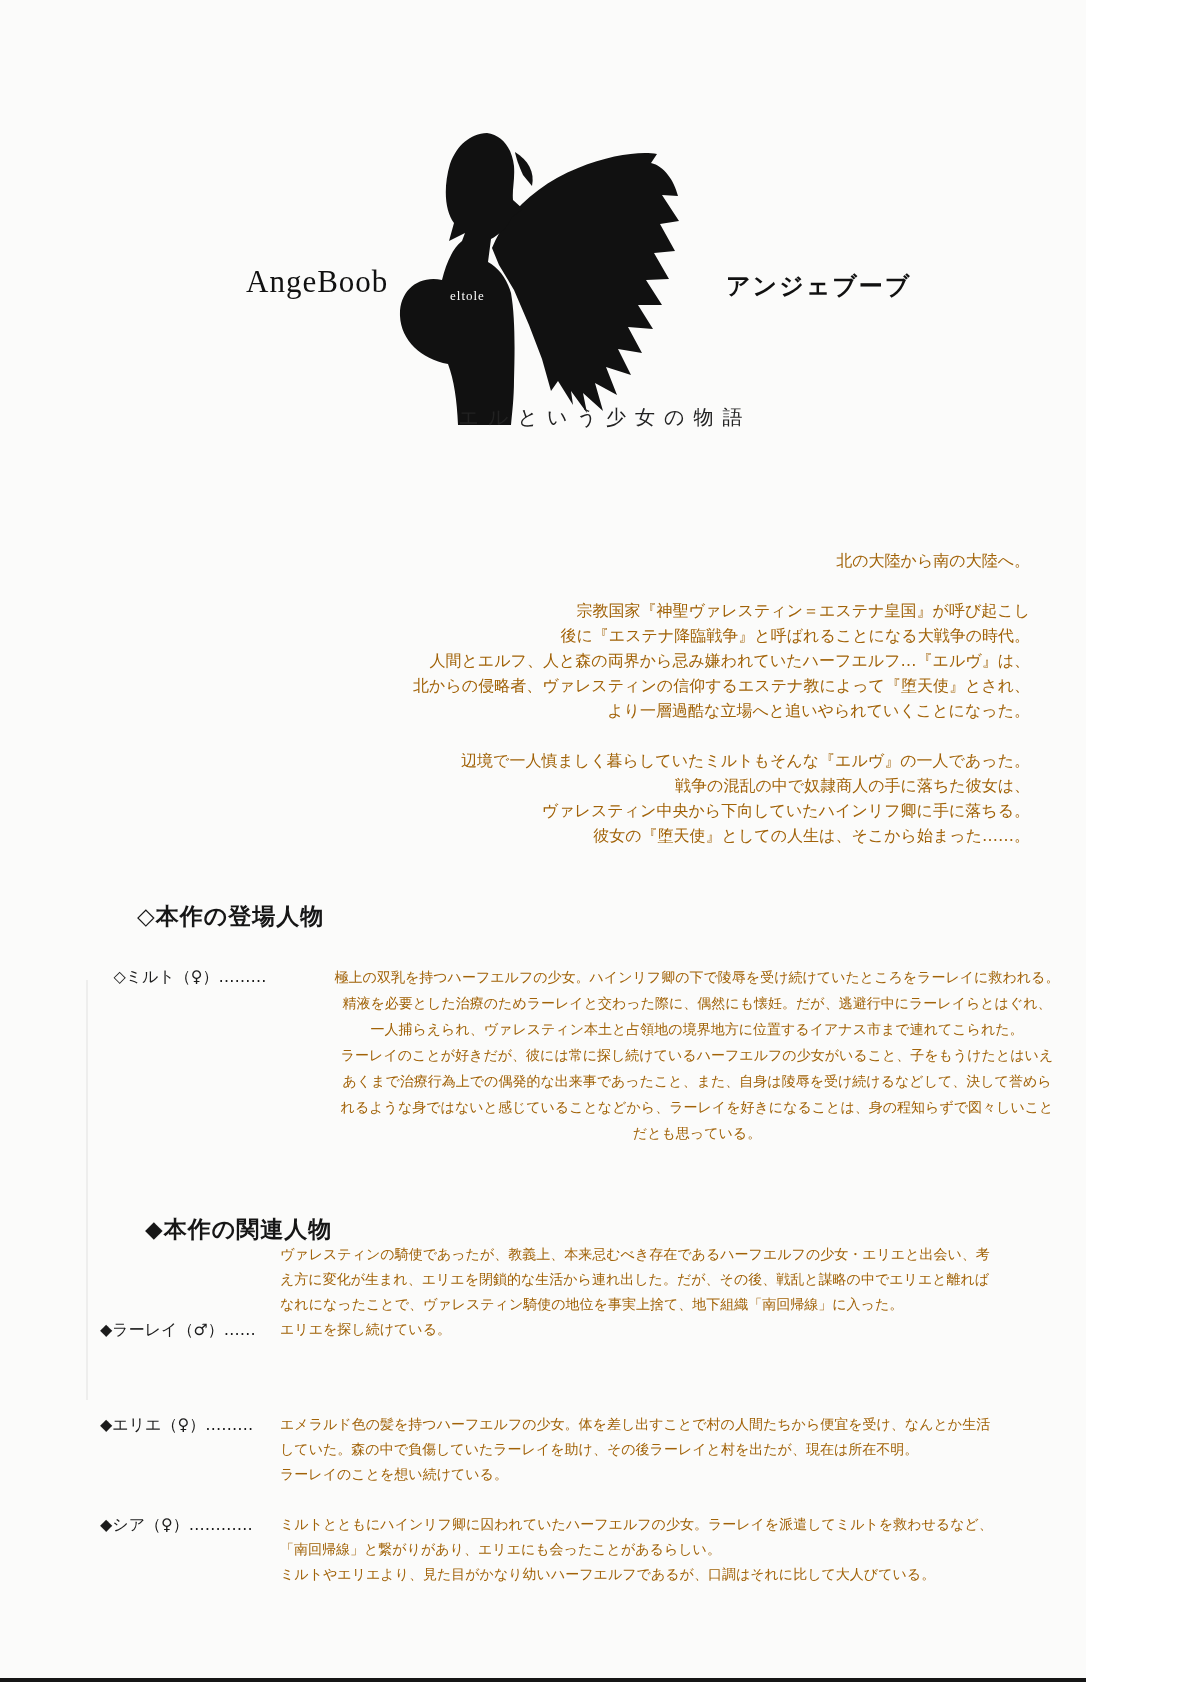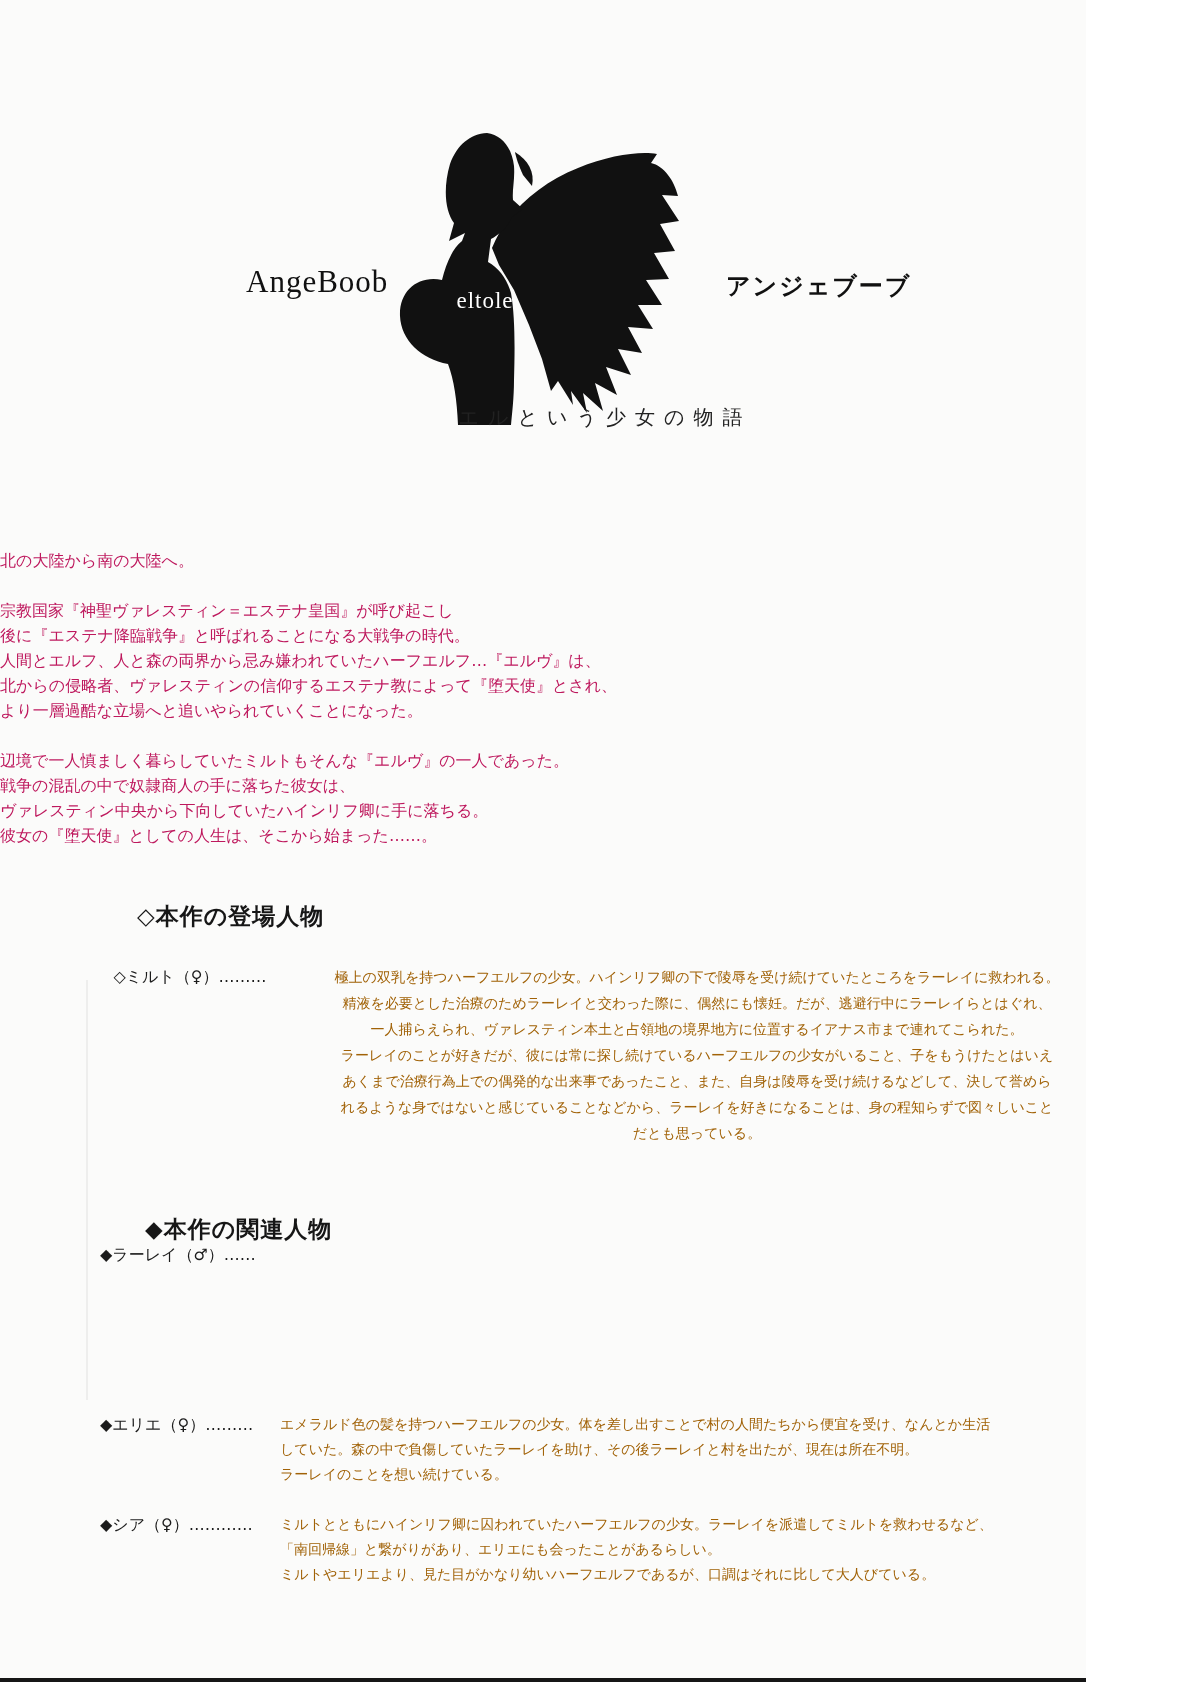--- a/index.html
+++ b/index.html
@@ -12,36 +12,36 @@
     overflow:hidden;
   }
   .title-latin{
     position:absolute;left:246px;top:264px;
     font-family:"Liberation Serif","DejaVu Serif",serif;
     font-size:31px;letter-spacing:1px;color:#111;
   }
   .silhouette{position:absolute;left:390px;top:128px;width:370px;height:302px;}
   .logo-text{
     position:absolute;left:450px;top:288px;width:70px;
-    text-align:center;
+    text-align:left;
     font-family:"Liberation Serif","DejaVu Serif",serif;
-    font-size:23px;letter-spacing:1px;color:#ffffff;z-index:2;
+    font-size:13px;letter-spacing:1px;color:#ffffff;z-index:2;
   }
   .title-katakana{
     position:absolute;left:726px;top:270px;
     font-size:24px;font-weight:bold;letter-spacing:2px;color:#111;
   }
   .subtitle{
     position:absolute;left:0;top:404px;width:1210px;
     text-align:center;font-size:20px;letter-spacing:9px;color:#222;
   }
   .synopsis{
     position:absolute;left:0;top:548px;width:1030px;
-    text-align:left;font-size:16px;line-height:25px;
-    white-space:pre-line;color:#be185d;
+    text-align:right;font-size:16px;line-height:25px;
+    white-space:pre-line;color:#a16207;
   }
   .section-heading{
     position:absolute;left:137px;
     font-size:23px;font-weight:bold;color:#161616;letter-spacing:1px;
   }
   .heading-1{top:901px;}
   .heading-2{top:1214px;margin-left:8px;}
   .entry{
     position:absolute;left:100px;width:1014px;
     display:flex;align-items:flex-start;
@@ -142,20 +142,24 @@
 ラーレイのことが好きだが、彼には常に探し続けているハーフエルフの少女がいること、子をもうけたとはいえ
 あくまで治療行為上での偶発的な出来事であったこと、また、自身は陵辱を受け続けるなどして、決して誉めら
 れるような身ではないと感じていることなどから、ラーレイを好きになることは、身の程知らずで図々しいこと
 だとも思っている。</div>
   </div>
 
   <div class="section-heading heading-2">◆本作の関連人物</div>
 
   <div class="entry entry-rarei">
     <div class="entry-label">◆ラーレイ（♂）……</div>
+    <div class="entry-body">ヴァレスティンの騎使であったが、教義上、本来忌むべき存在であるハーフエルフの少女・エリエと出会い、考
+え方に変化が生まれ、エリエを閉鎖的な生活から連れ出した。だが、その後、戦乱と謀略の中でエリエと離れば
+なれになったことで、ヴァレスティン騎使の地位を事実上捨て、地下組織「南回帰線」に入った。
+エリエを探し続けている。</div>
   </div>
 
   <div class="entry entry-erie">
     <div class="entry-label">◆エリエ（♀）………</div>
     <div class="entry-body">エメラルド色の髪を持つハーフエルフの少女。体を差し出すことで村の人間たちから便宜を受け、なんとか生活
 していた。森の中で負傷していたラーレイを助け、その後ラーレイと村を出たが、現在は所在不明。
 ラーレイのことを想い続けている。</div>
   </div>
 
   <div class="entry entry-shia">

